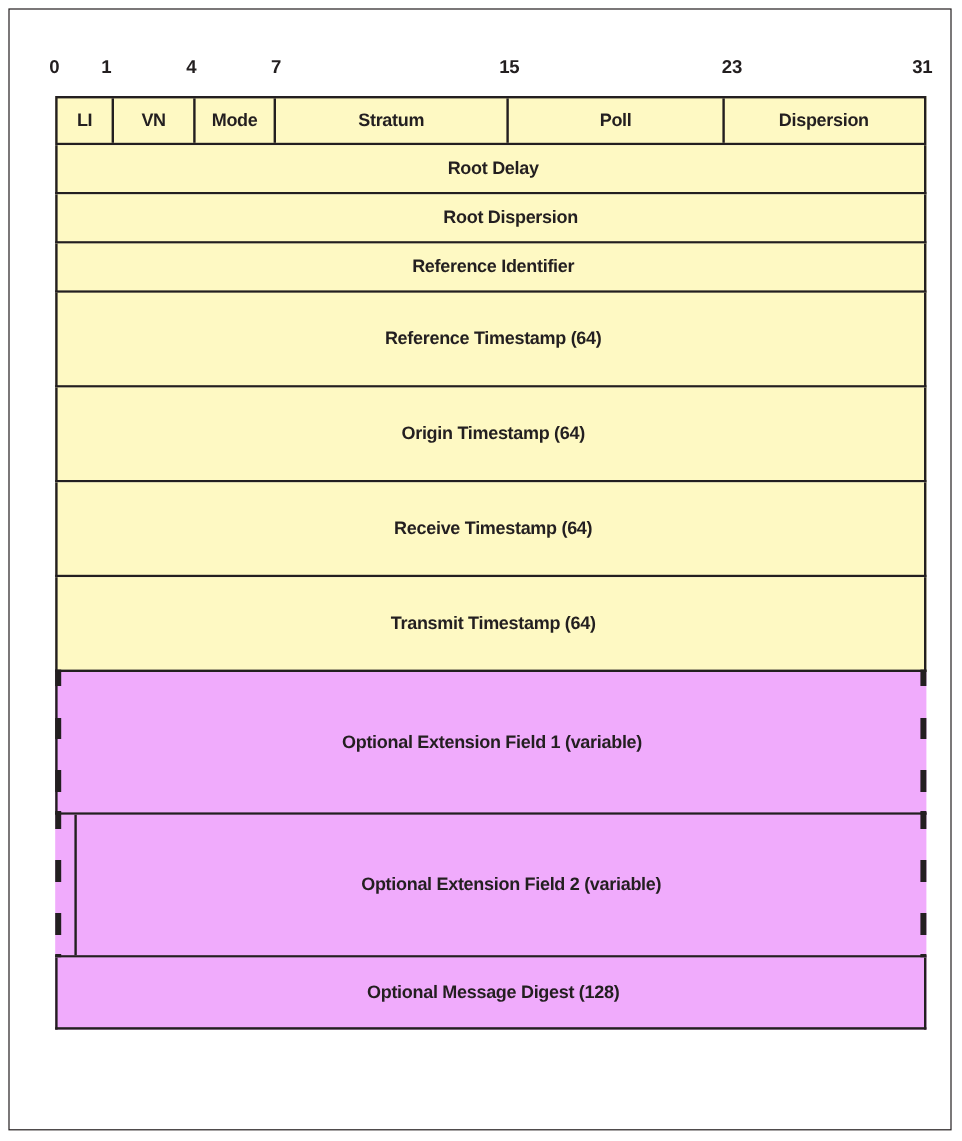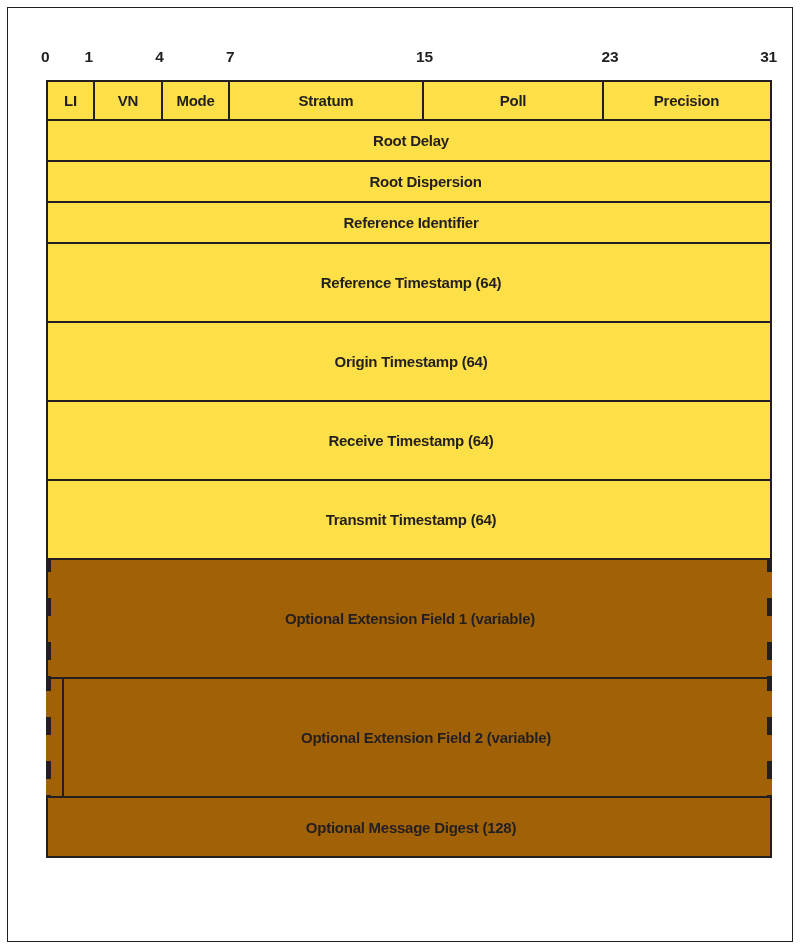--- a/index.html
+++ b/index.html
@@ -52,21 +52,21 @@
     width: 726px;
     
   }
 
   .pkt-row {
     position: relative;
     box-sizing: border-box;
     width: 726px;
     border: 2.5px solid #231f20;
     border-top-width: 0;
-    background: #fde047;
+    background: #fef9c3;
     display: flex;
   }
   .pkt-row.first {
     border-top-width: 2.5px;
   }
 
   .pkt-cell {
     box-sizing: border-box;
     display: flex;
     align-items: center;
@@ -88,21 +88,21 @@
   }
 
   
   .h-single { height: 41px; }
   .h-double { height: 79px; }
   .h-ext    { height: 119px; }
   .h-key    { height: 41px; }
   .h-digest { height: 60px; }
 
   
-  .gray { background: #a16207; }
+  .gray { background: #f0abfc; }
 
   
   .ext-row {
     border-left: 0;
     border-right: 0;
   }
   .ext-side {
     position: absolute;
     top: -2px;
     width: 5px;
@@ -149,21 +149,21 @@
         <div class="pkt-cell" style="width: 67px; flex: 0 0 67px;">
           <span class="pkt-label">Mode</span>
         </div>
         <div class="pkt-cell" style="width: 194px; flex: 0 0 194px;">
           <span class="pkt-label">Stratum</span>
         </div>
         <div class="pkt-cell" style="width: 180px; flex: 0 0 180px;">
           <span class="pkt-label">Poll</span>
         </div>
         <div class="pkt-cell" style="width: 167px; flex: 0 0 167px;">
-          <span class="pkt-label">Precision</span>
+          <span class="pkt-label">Dispersion</span>
         </div>
       </div>
       <div class="pkt-row h-single">
         <div class="pkt-cell" style="width: 726px; flex: 0 0 726px; justify-content: center;">
           <span class="pkt-label">Root Delay</span>
         </div>
       </div>
       <div class="pkt-row h-single">
         <div class="pkt-cell" style="width: 726px; flex: 0 0 726px; padding-left: 29px;">
           <span class="pkt-label">Root Dispersion</span>

